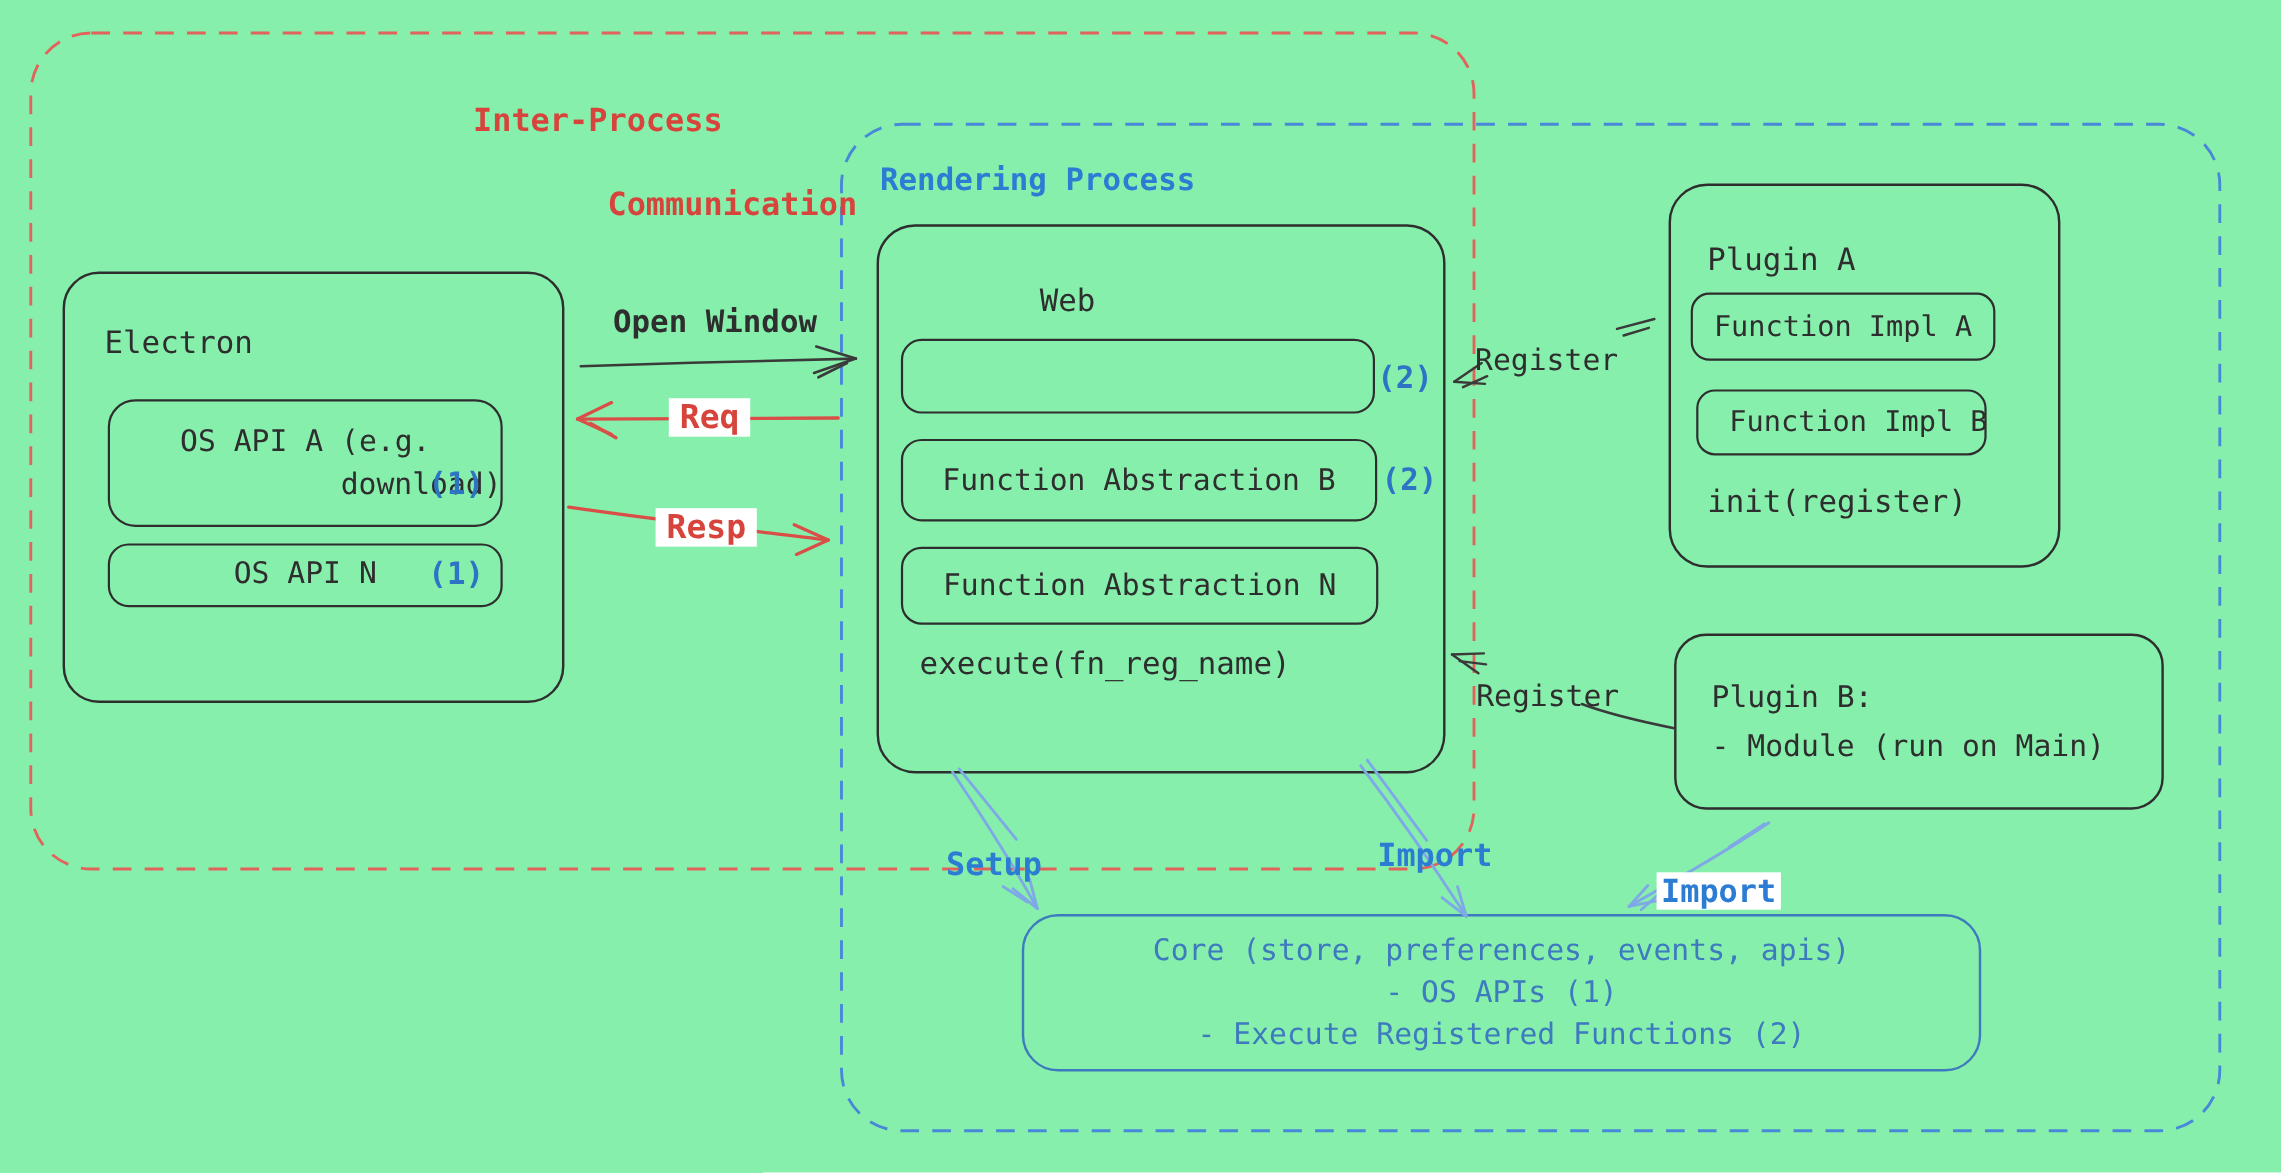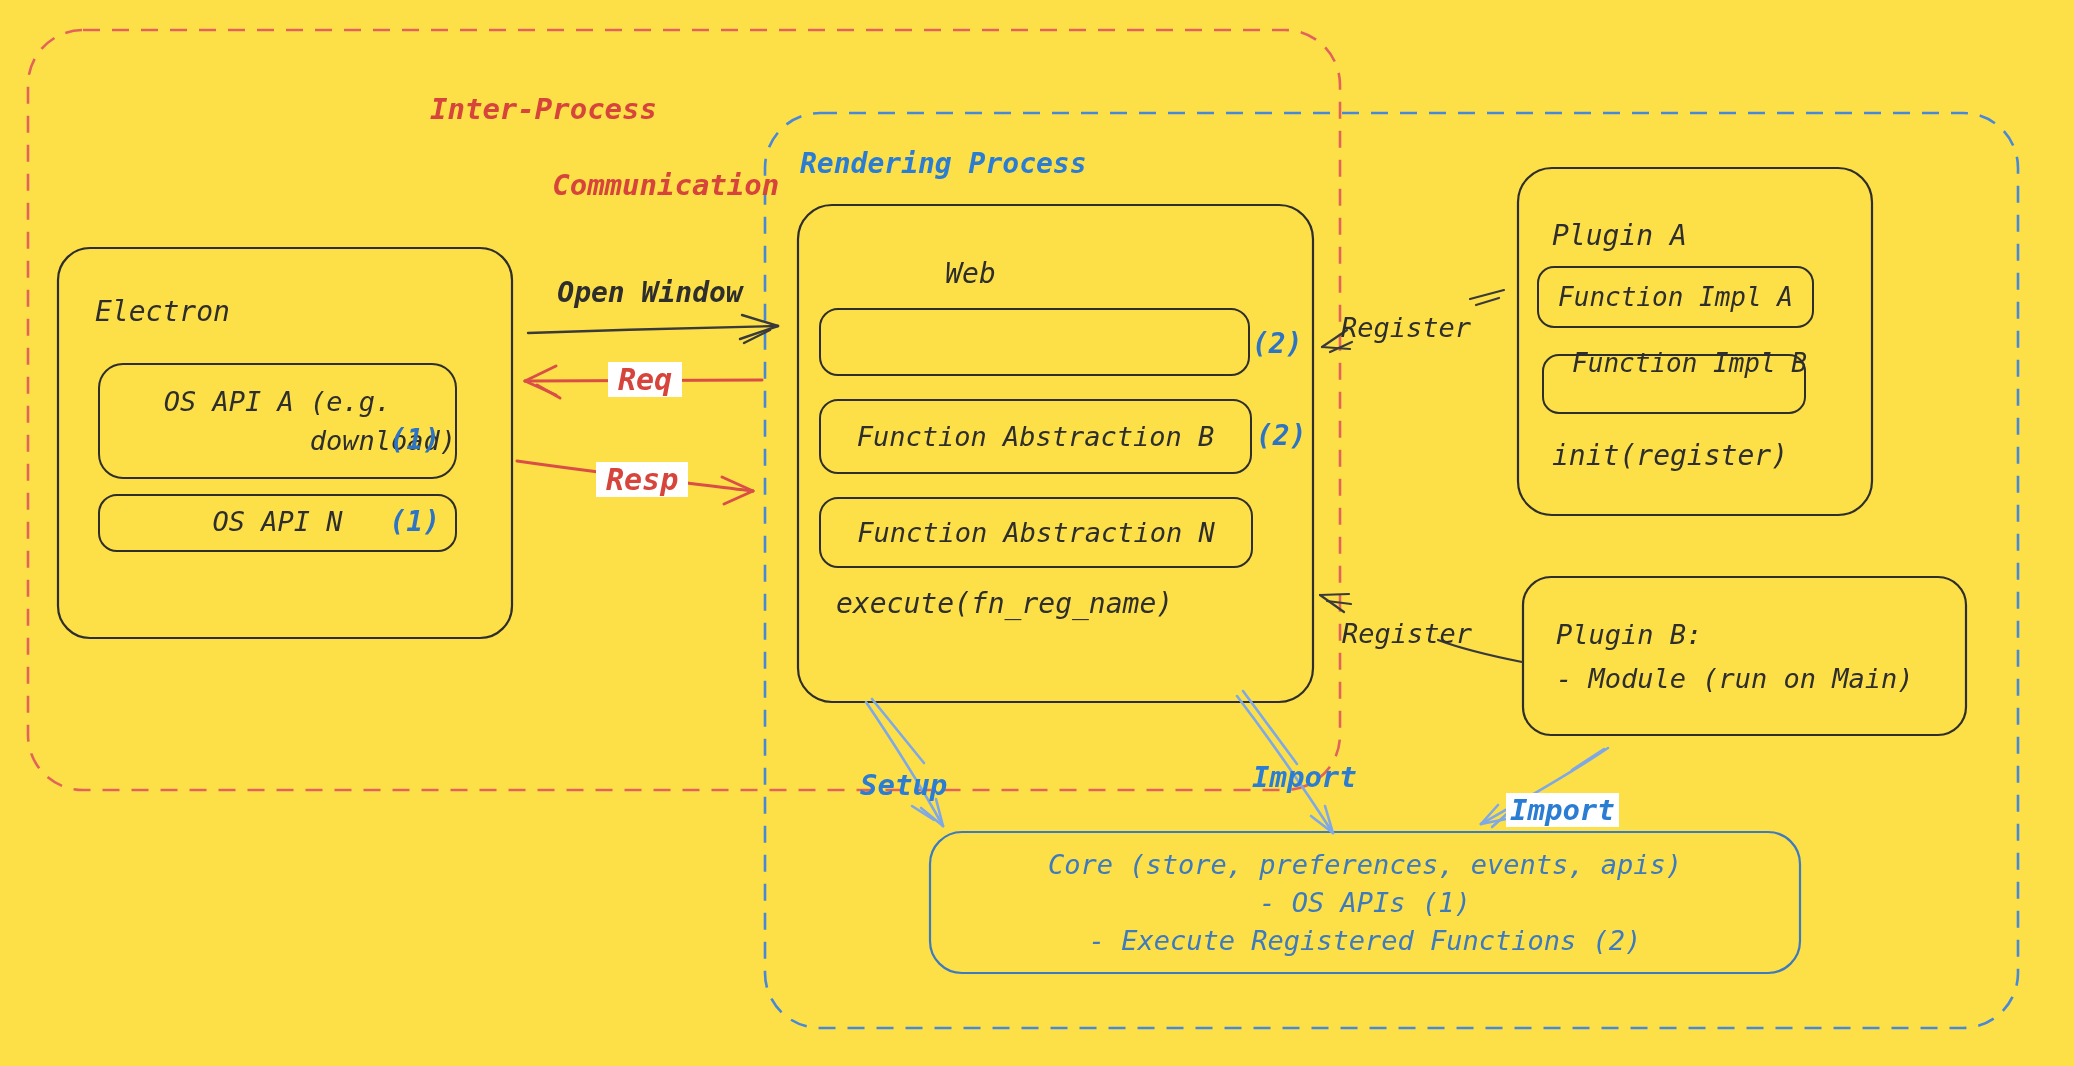--- a/index.html
+++ b/index.html
@@ -1,18 +1,18 @@
 <!DOCTYPE html>
 <html><head>
 <meta charset="utf-8">
 <style>
   html,body{margin:0;padding:0;background:#ffffff;}
   .canvas{
-    position:relative;width:2074px;height:1066px;background:#fde047;
-    font-family:"DejaVu Sans Mono", monospace;color:#2e2e2e;overflow:hidden;font-style:italic;
+    position:relative;width:2074px;height:1066px;background:#86efac;
+    font-family:"DejaVu Sans Mono", monospace;color:#2e2e2e;overflow:hidden;
   }
   .abs{position:absolute;}
   svg.layer{position:absolute;left:0;top:0;width:2074px;height:1066px;}
   .lbl{white-space:pre;line-height:1.3;}
   .red{color:#d6443c;}
   .blue{color:#2b7cd3;}
   .badge{color:#2d74c4;font-weight:bold;}
   .coreblue{color:#3d7abe;}
   .bold{font-weight:bold;}
   .center-box{display:flex;align-items:center;justify-content:center;text-align:center;}
@@ -133,21 +133,21 @@
 
   <div class="abs center-box fs27" style="left:820px;top:400px;width:431px;height:73px;">Function Abstraction B</div>
   <div class="abs badge fs28" style="left:1256px;top:419px;">(2)</div>
 
   <div class="abs center-box fs27" style="left:820px;top:498px;width:432px;height:69px;">Function Abstraction N</div>
 
   <div class="abs lbl fs28" style="left:836px;top:586px;">execute(fn_reg_name)</div>
 
   <div class="abs lbl fs28" style="left:1552px;top:218px;">Plugin A</div>
   <div class="abs center-box fs26" style="left:1538px;top:267px;width:275px;height:60px;">Function Impl A</div>
-  <div class="abs center-box fs26" style="left:1543px;top:334px;width:293px;height:58px;">Function Impl B</div>
+  <div class="abs center-box fs26" style="left:1543px;top:355px;width:293px;height:58px;">Function Impl B</div>
   <div class="abs lbl fs28" style="left:1552px;top:438px;">init(register)</div>
 
   <div class="abs fs27" style="left:1523px;top:577px;width:443px;height:158px;display:flex;flex-direction:column;justify-content:center;gap:13px;padding-left:33px;box-sizing:border-box;">
     <span>Plugin B:</span>
     <span>- Module (run on Main)</span>
   </div>
 
   <div class="abs col-box coreblue fs27" style="left:930px;top:832px;width:870px;height:141px;gap:7px;">
     <span>Core (store, preferences, events, apis)</span>
     <span>- OS APIs (1)</span>

